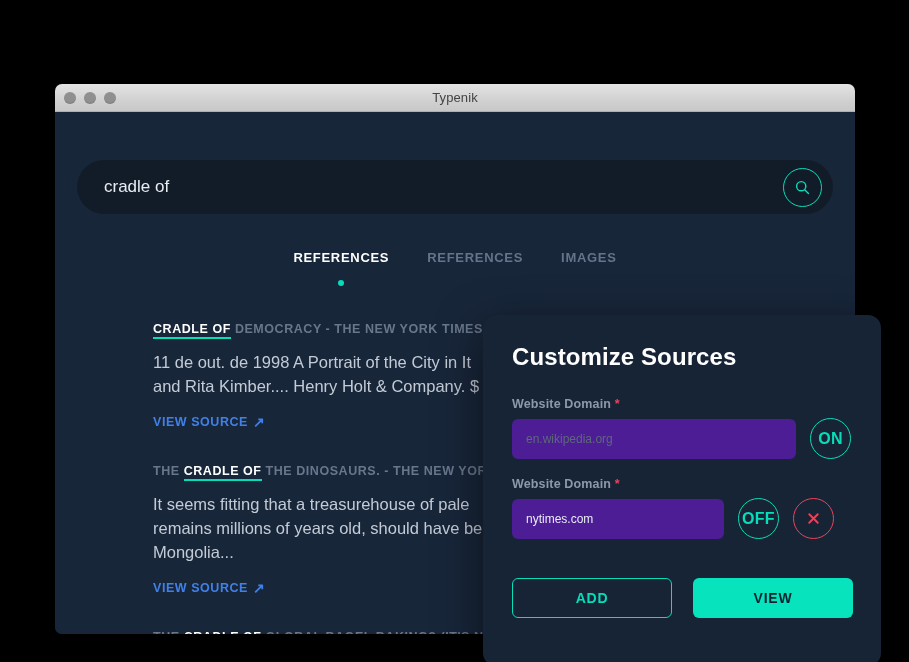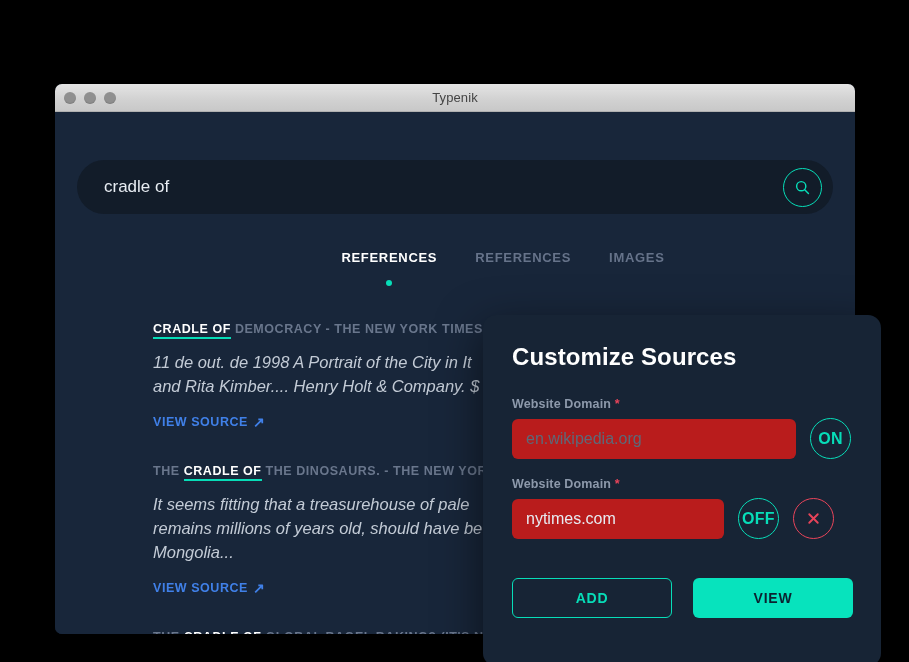--- a/index.html
+++ b/index.html
@@ -109,26 +109,25 @@
     align-items: center;
     justify-content: center;
     cursor: pointer;
     flex: 0 0 auto;
   }
 
   
   .tabs {
     position: absolute;
     top: 138px;
-    left: 16px;
+    left: 0;
     width: 100%;
     display: flex;
     justify-content: center;
     gap: 38px;
-    padding-left: 32px;
   }
   .tab {
     position: relative;
     font-size: 13px;
     font-weight: bold;
     letter-spacing: 0.7px;
     color: #66738a;
     cursor: pointer;
     padding-bottom: 4px;
   }
@@ -170,21 +169,20 @@
     padding-bottom: 1px;
   }
 
   .result-snippet {
     font-size: 16.5px;
     line-height: 24px;
     color: #c3cbd6;
     max-width: 560px;
     margin-bottom: 14px;
     white-space: pre-line;
-    font-style: italic;
   }
 
   .view-source {
     font-size: 12.5px;
     font-weight: bold;
     letter-spacing: 0.55px;
     color: #4080e8;
     cursor: pointer;
     display: inline-flex;
     align-items: flex-start;
@@ -224,26 +222,26 @@
     color: #8d99ab;
     margin-bottom: 7px;
     letter-spacing: 0.15px;
   }
   .req { color: #e8445a; }
 
   .field-row { display: flex; align-items: center; gap: 14px; }
 
   .domain-input {
     height: 40px;
-    background: #b91c1c;
+    background: #4c1d95;
     border: none;
     outline: none;
     border-radius: 6px;
     color: #e7ecf2;
-    font-size: 16px;
+    font-size: 12px;
     font-family: "Liberation Sans", sans-serif;
     padding: 0 14px;
     box-sizing: border-box;
   }
   .domain-input::placeholder { color: #5d6978; }
   .domain-input.wide { width: 284px; }
   .domain-input.narrow { width: 212px; }
 
   .circle-btn {
     width: 39px;

